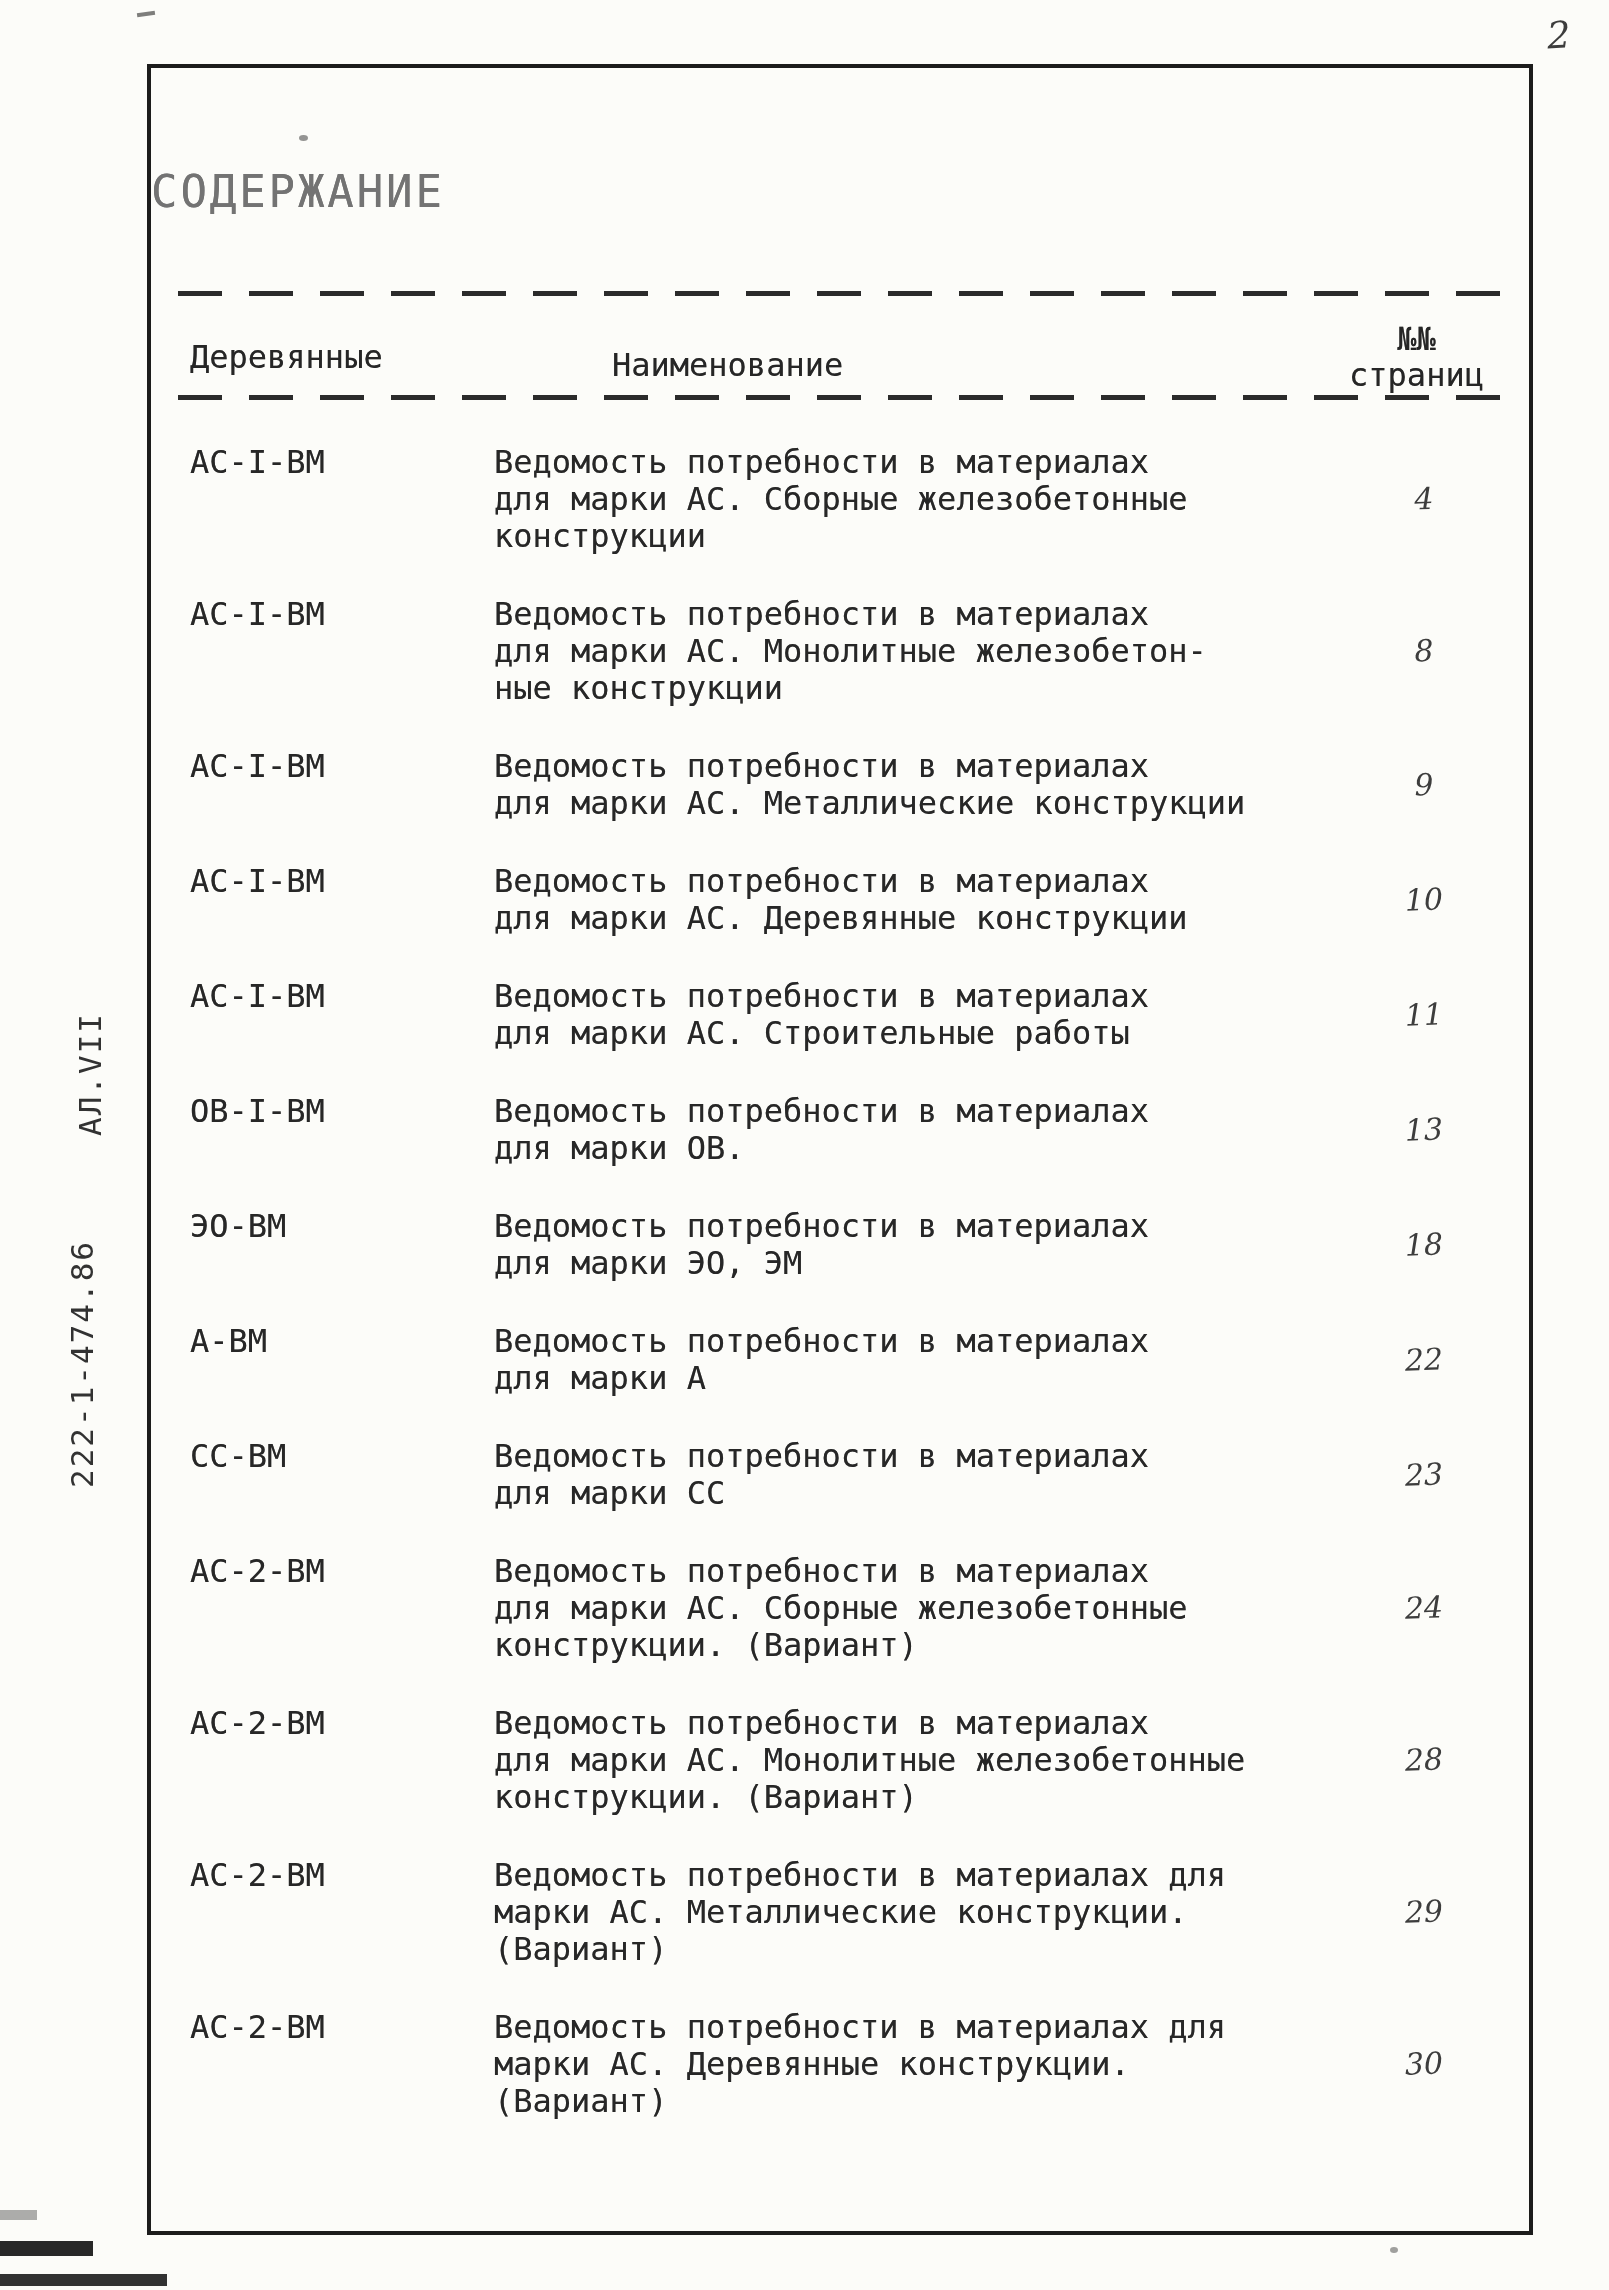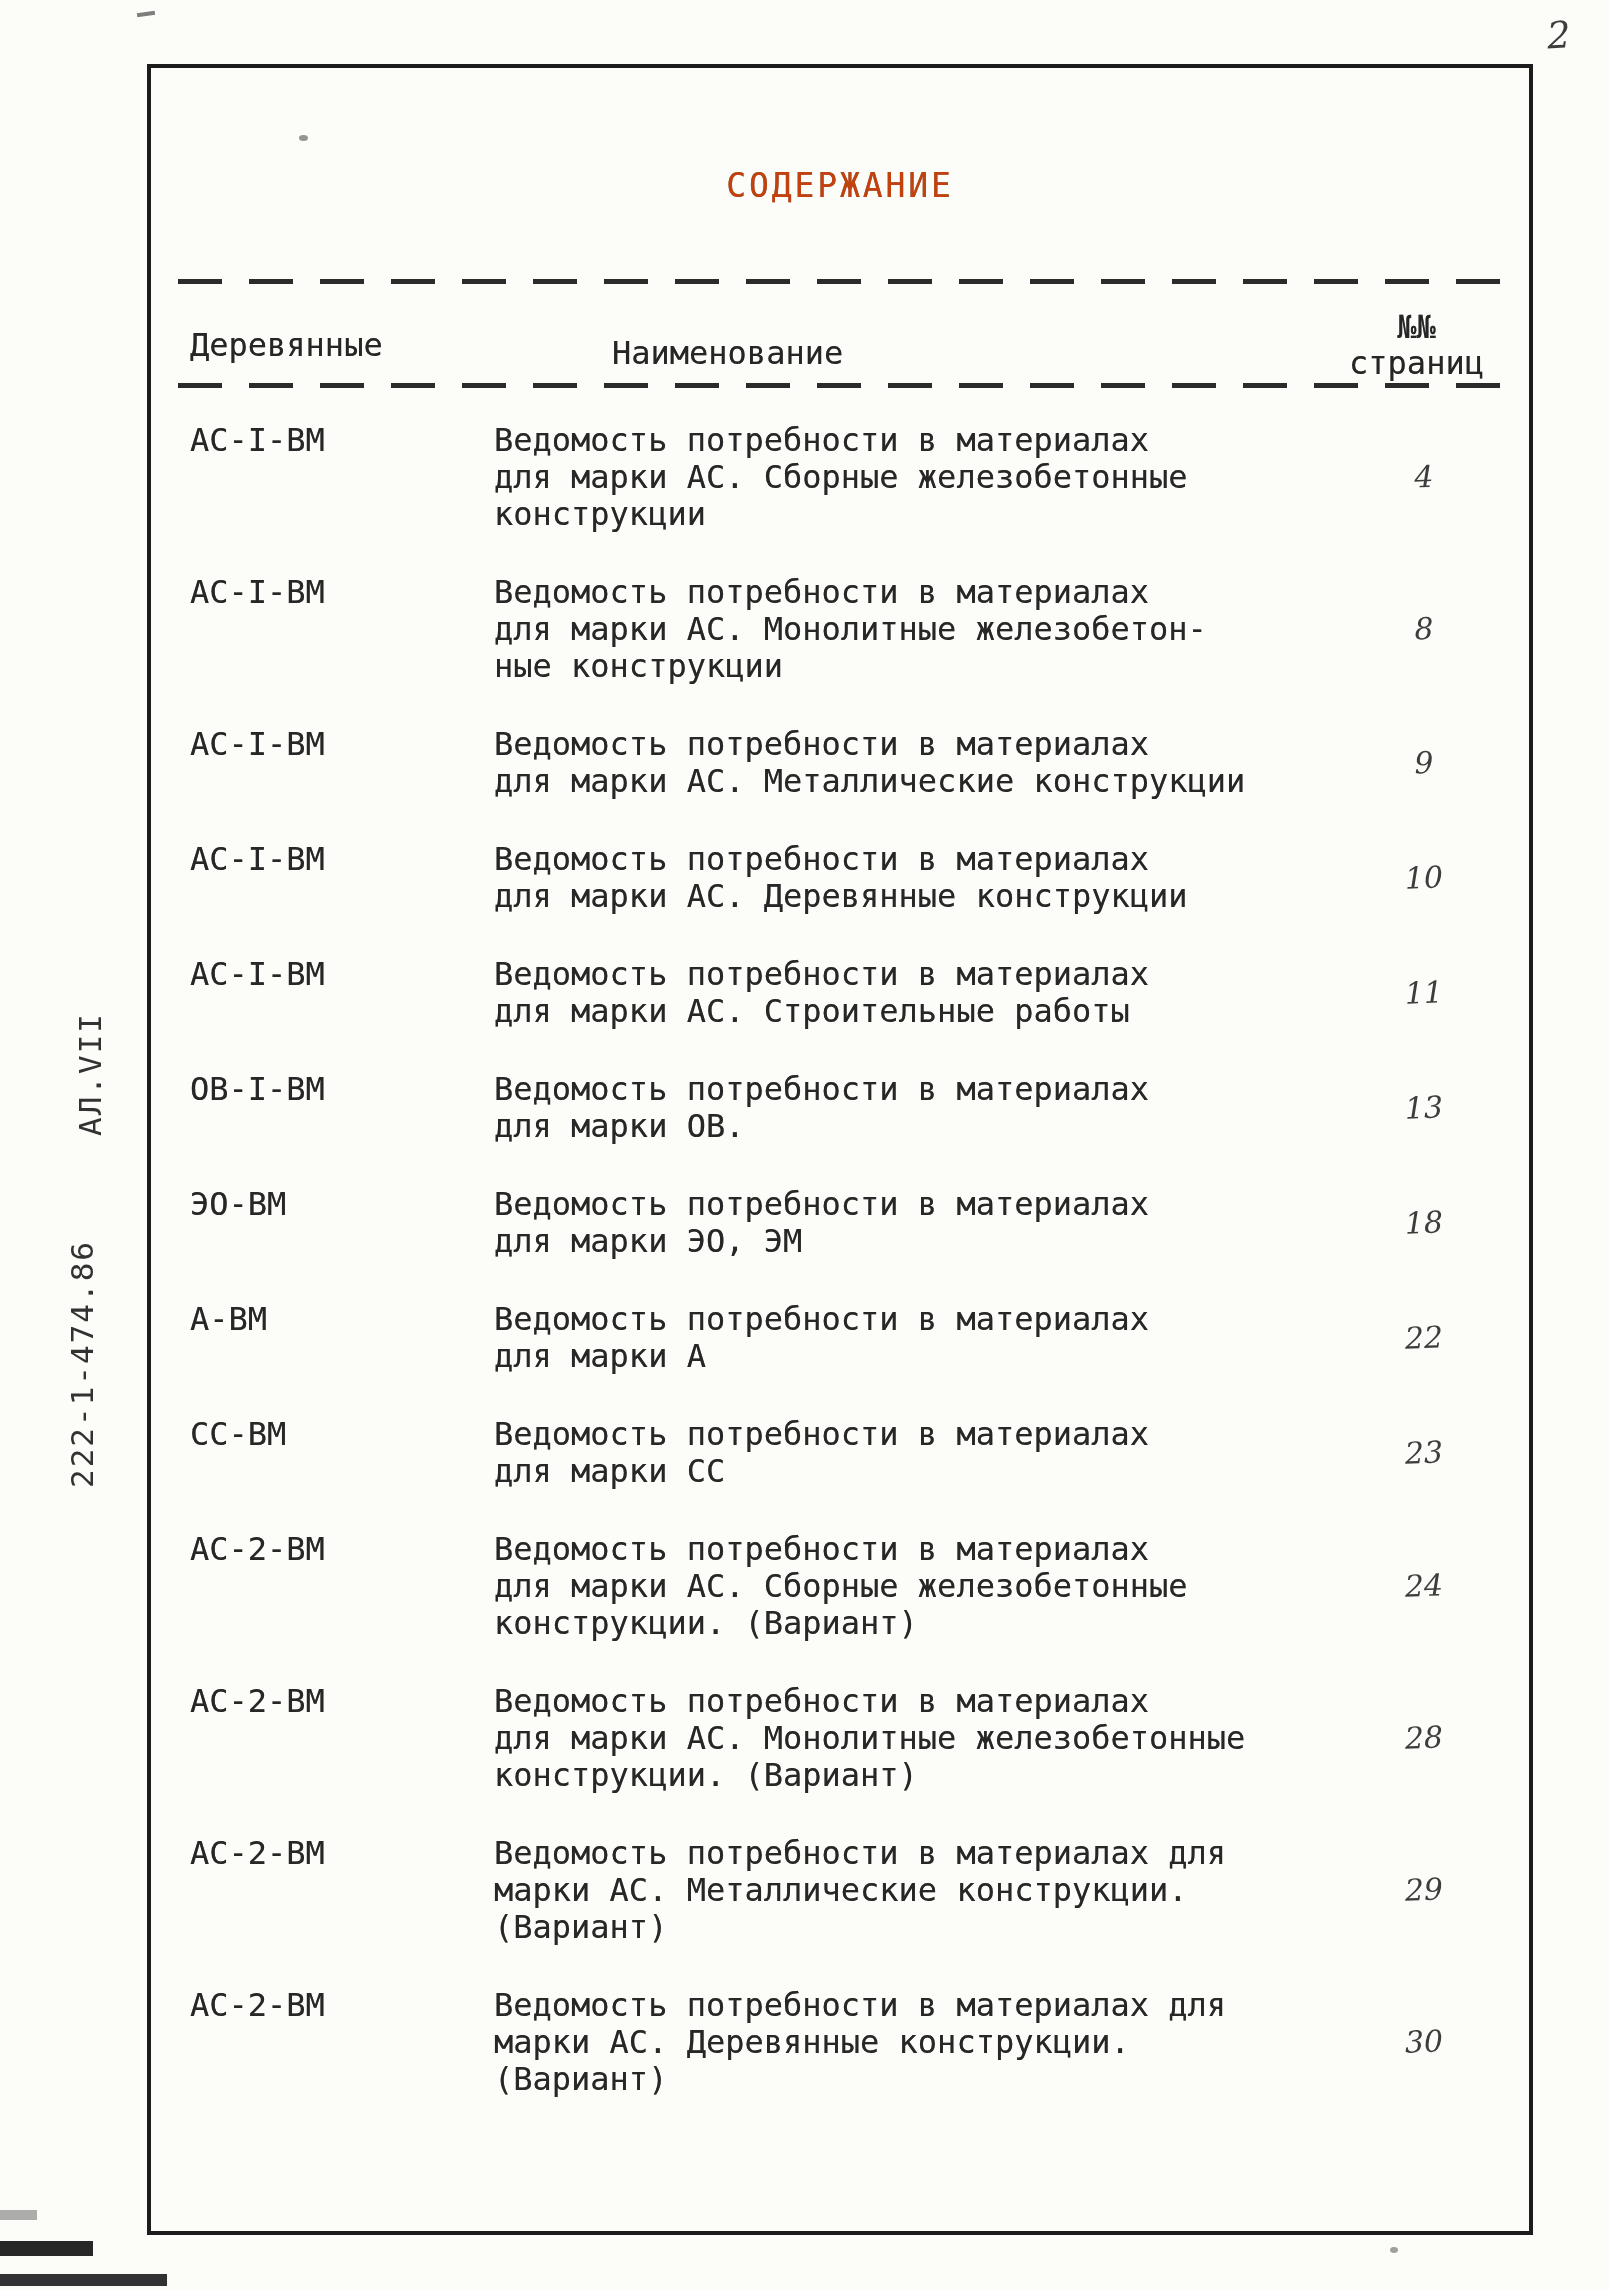--- a/index.html
+++ b/index.html
@@ -46,24 +46,24 @@
     left: 147px;
     top: 64px;
     width: 1386px;
     height: 2171px;
     border: 4.9px solid #1c1c1c;
     box-sizing: border-box;
     background: transparent;
   }
   .title {
     margin-top: 98px;
-    text-align: center;
-    font-size: 33px;
+    text-align: left;
+    font-size: 44px;
     letter-spacing: 2.9px;
-    color: #c2410c;
+    color: #737373;
     text-shadow: 0 0 0.6px rgba(0,0,0,0.5);
   }
   .dash {
     height: 4.9px;
     margin: 0 23.5px 0 27.4px;
     background: repeating-linear-gradient(90deg, #2b2b2b 0 44px, transparent 44px 71px);
   }
   .dash-top { margin-top: 74px; }
   .dash-bottom { margin-top: 0; }
 
@@ -74,21 +74,21 @@
     margin-top: 23.5px;
     height: 76px;
     padding: 0 29px 0 39px;
     font-size: 32px;
     color: #262626;
     text-shadow: 0 0 0.6px rgba(0,0,0,0.45);
   }
   .h-name { padding-left: 118px; margin-top: 16px; }
   .h-pages { text-align: center; padding-left: 39px; line-height: 36px; }
 
-  .rows { margin-top: 34px; }
+  .rows { margin-top: 44px; }
   .row {
     display: grid;
     grid-template-columns: 304px 1fr 206px;
     padding: 0 29px 0 39px;
     margin-bottom: 41px;
     font-size: 32px;
     line-height: 37px;
     color: #272727;
     text-shadow: 0 0 0.6px rgba(0,0,0,0.45);
   }

